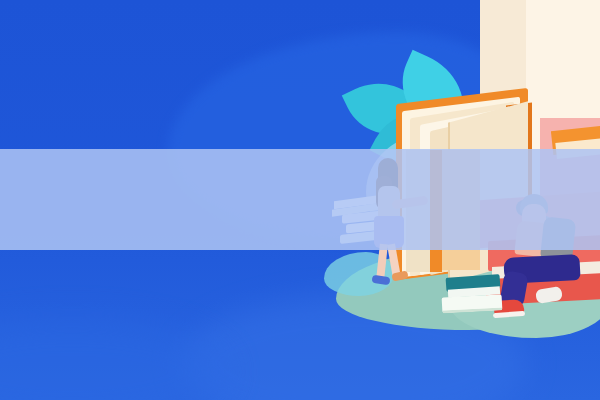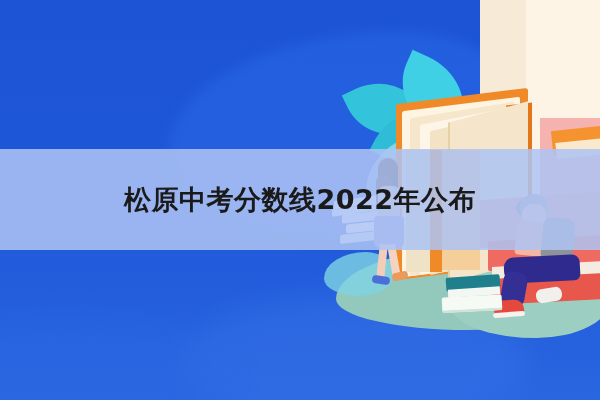--- a/index.html
+++ b/index.html
@@ -518,15 +518,14 @@
     <div class="boy-shoe"></div>
     <div class="boy-shoe-sole"></div>
 
     <div class="tealbook"></div>
     <div class="tealbook-pages"></div>
     <div class="whitebook2"></div>
 
   </div>
 
   <div class="title-band"></div>
-  <div class="title-text">松原中考分数线2022年公布</div>
 
 </div>
 
 </body></html>

